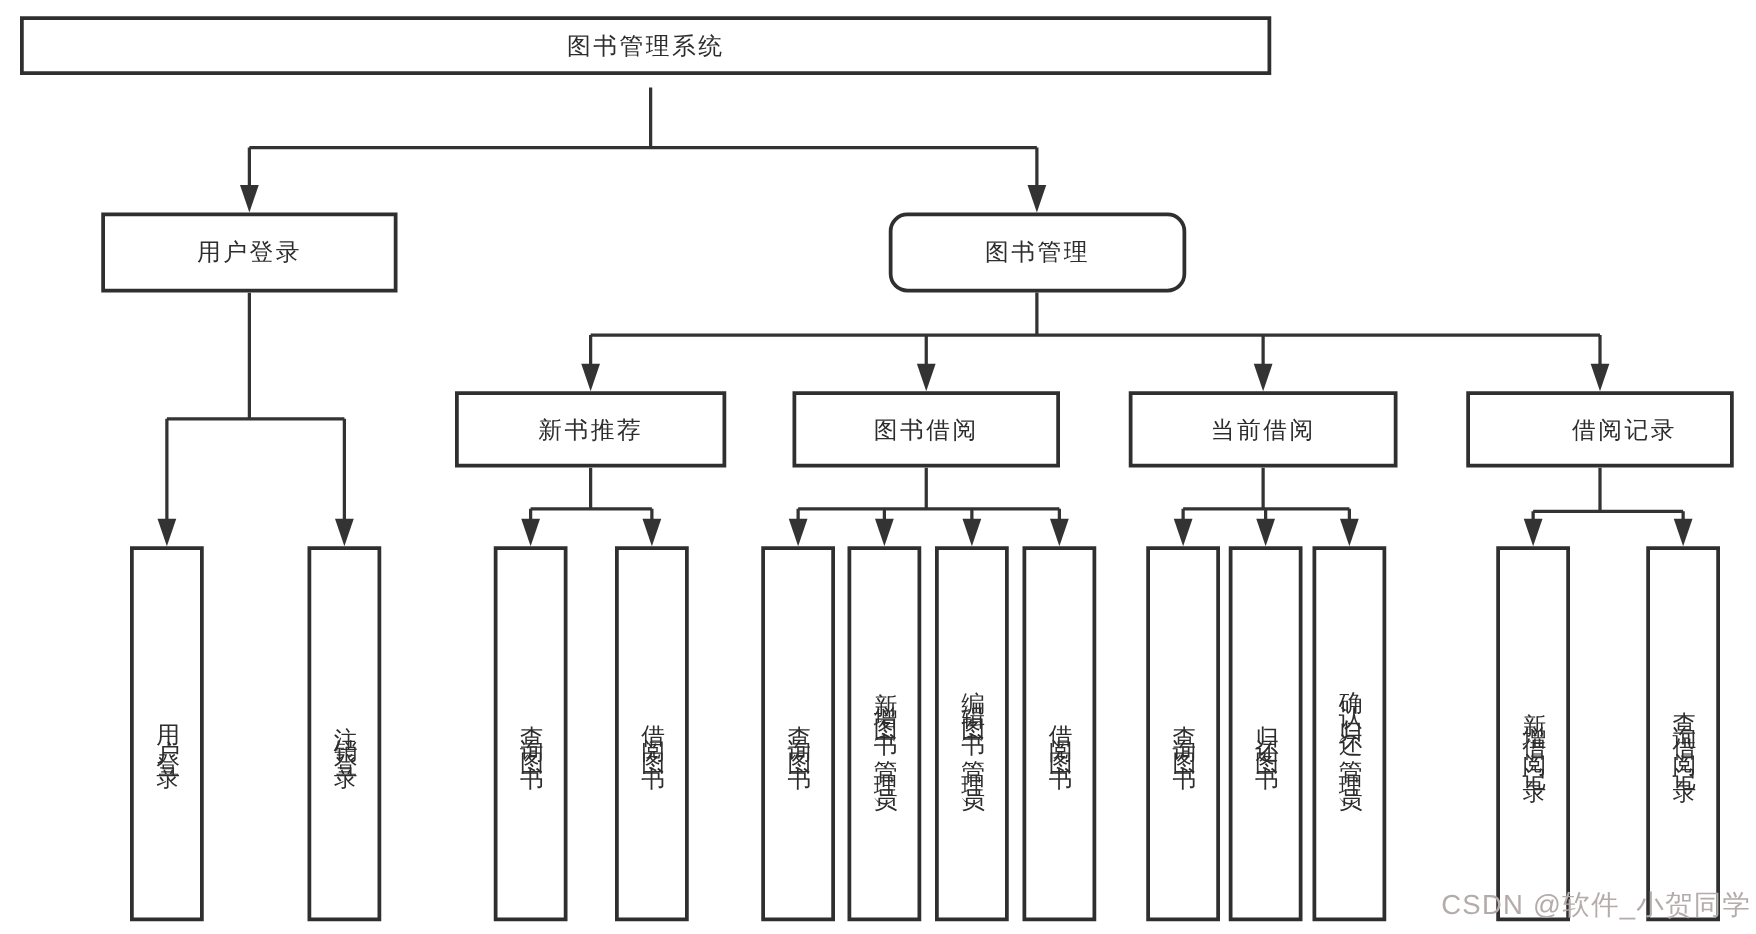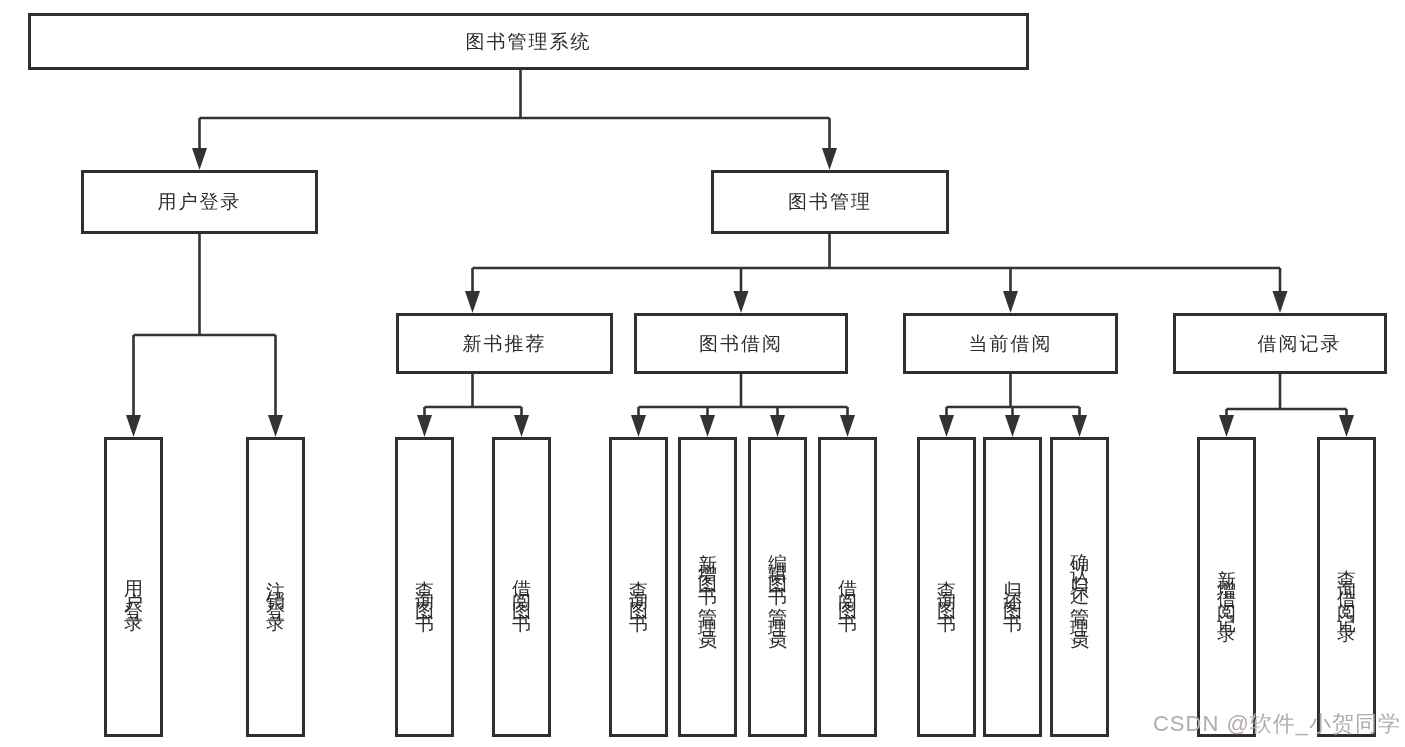--- a/index.html
+++ b/index.html
@@ -30,24 +30,24 @@
   .h-node{font-size:19px;letter-spacing:2px;white-space:nowrap;}
   .v-node span{
     writing-mode:vertical-rl;
     text-orientation:mixed;
     font-size:19px;
     line-height:1.15;
     letter-spacing:11px;
     white-space:nowrap;
   }
   
-  .root-box   {left:28px;  top:13px;  width:1001px;height:57px;}
+  .root-box   {left:16px;  top:13px;  width:1001px;height:47px;}
   .l2-a       {left:81px;  top:170px; width:237px; height:64px;}
-  .l2-b       {left:711px; top:170px; width:238px; height:64px;}
-  .l3-1       {left:364px; top:313px; width:217px; height:61px;margin-left:32px;}
+  .l2-b       {left:711px; top:170px; width:238px; height:64px;border-radius:15px;}
+  .l3-1       {left:364px; top:313px; width:217px; height:61px;}
   .l3-2       {left:634px; top:313px; width:214px; height:61px;}
   .l3-3       {left:903px; top:313px; width:215px; height:61px;}
   .l3-4       {left:1173px;top:313px; width:214px; height:61px;padding-left:39px;}
   .leaf       {top:437px;  width:59px;height:300px;}
   .leaf-1 {left:104px;} .leaf-2 {left:246px;} .leaf-3 {left:395px;}
   .leaf-4 {left:492px;} .leaf-5 {left:609px;} .leaf-6 {left:678px;}
   .leaf-7 {left:748px;} .leaf-8 {left:818px;} .leaf-9 {left:917px;}
   .leaf-10{left:983px;} .leaf-11{left:1050px;}.leaf-12{left:1197px;}
   .leaf-13{left:1317px;}
   .watermark{

